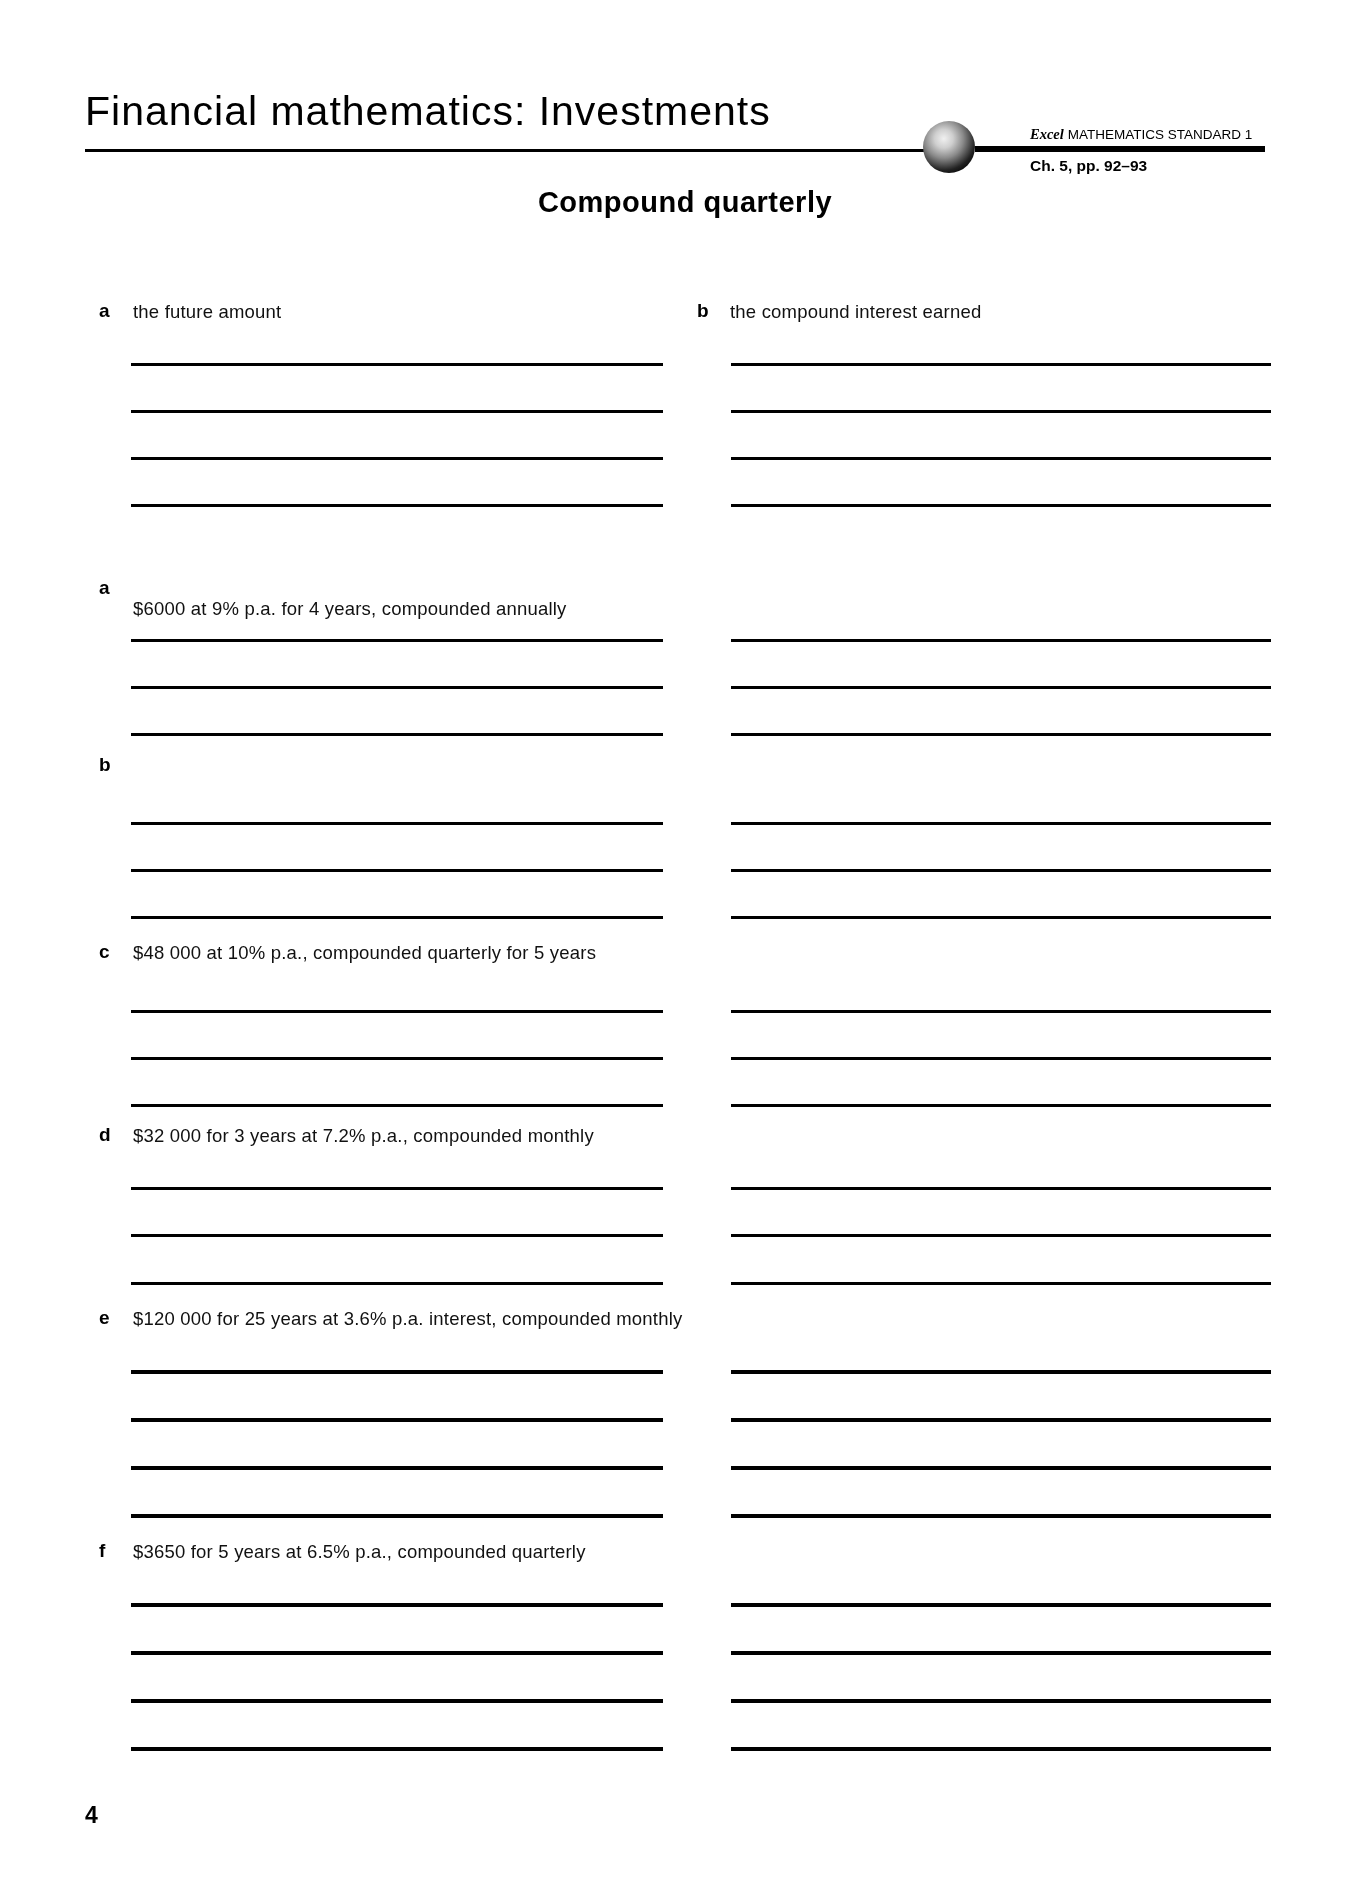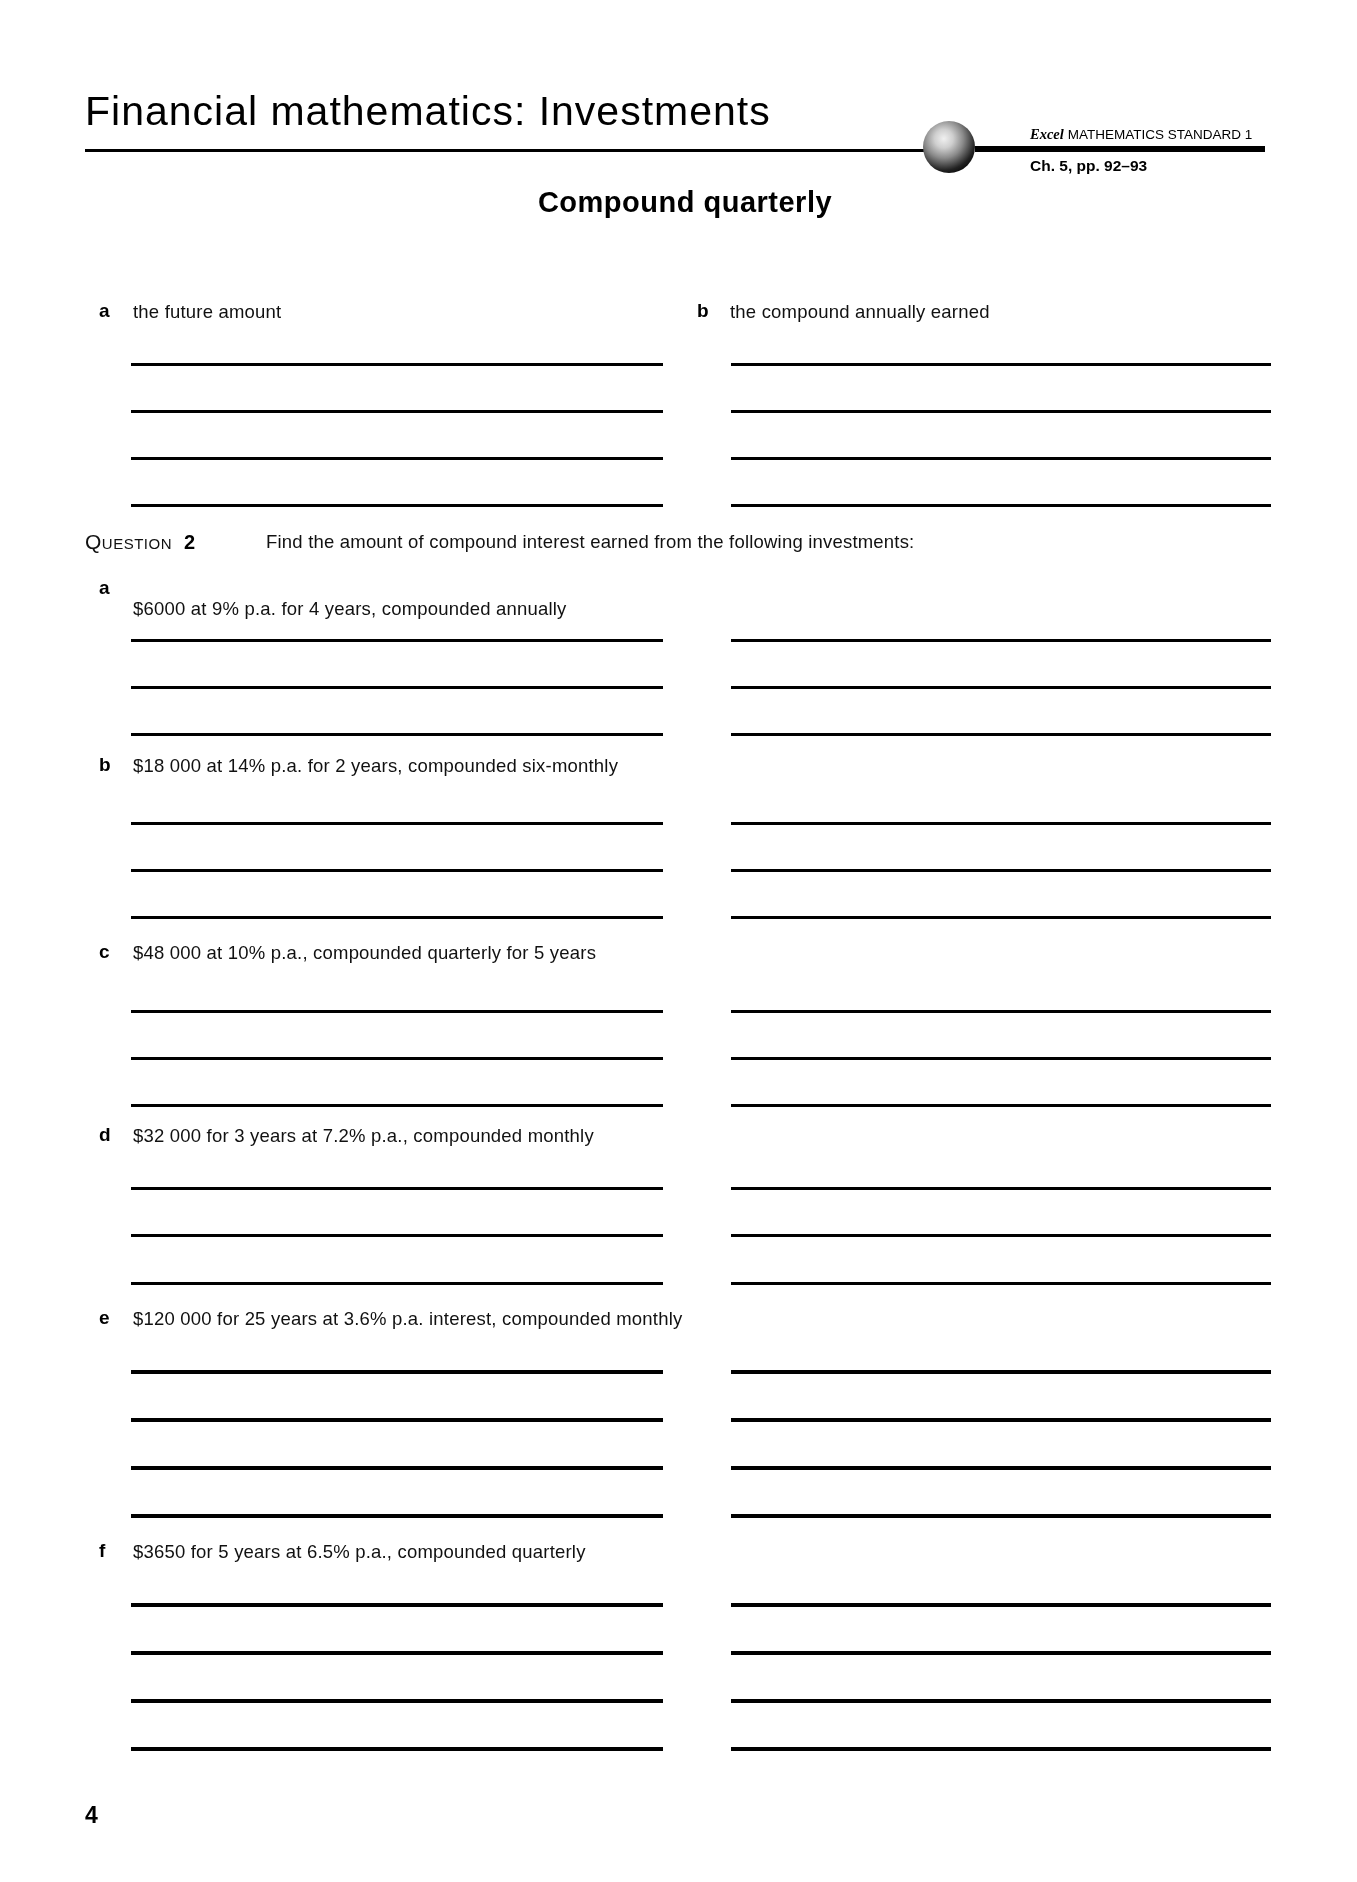--- a/index.html
+++ b/index.html
@@ -59,47 +59,42 @@
   <div class="sphere"></div>
   <div class="brand-line"><span class="brand-excel">Excel</span><span>MATHEMATICS STANDARD 1</span></div>
   <div class="brand-bar"></div>
   <div class="chapter-ref">Ch. 5, pp. 92–93</div>
 
   <div class="section-title">Compound quarterly</div>
 
   <div class="part-letter" style="left:99px;top:300px;">a</div>
   <div class="part-text" style="left:133px;top:301px;">the future amount</div>
   <div class="part-letter" style="left:697px;top:300px;">b</div>
-  <div class="part-text" style="left:730px;top:301px;">the compound annually earned</div>
+  <div class="part-text" style="left:730px;top:301px;">the compound interest earned</div>
 
   <i class="ln L" style="top:363px;"></i>
     <i class="ln R" style="top:363px;"></i>
   <i class="ln L" style="top:410px;"></i>
     <i class="ln R" style="top:410px;"></i>
   <i class="ln L" style="top:457px;"></i>
     <i class="ln R" style="top:457px;"></i>
   <i class="ln L" style="top:504px;"></i>
     <i class="ln R" style="top:504px;"></i>
 
-  <div class="q-heading" style="top:530px;">
-    <span class="q-word">Question</span><span class="q-num">2</span>
-    <span class="q-prompt">Find the amount of compound interest earned from the following investments:</span>
-  </div>
 
   <div class="part-letter" style="left:99px;top:577px;">a</div>
   <div class="part-text" style="left:133px;top:578px;margin-top:20px;">$6000 at 9% p.a. for 4 years, compounded annually</div>
   <i class="ln L" style="top:639px;"></i>
     <i class="ln R" style="top:639px;"></i>
   <i class="ln L" style="top:686px;"></i>
     <i class="ln R" style="top:686px;"></i>
   <i class="ln L" style="top:733px;"></i>
     <i class="ln R" style="top:733px;"></i>
 
   <div class="part-letter" style="left:99px;top:754px;">b</div>
-  <div class="part-text" style="left:133px;top:755px;">$18 000 at 14% p.a. for 2 years, compounded six-monthly</div>
   <i class="ln L" style="top:822px;"></i>
     <i class="ln R" style="top:822px;"></i>
   <i class="ln L" style="top:869px;"></i>
     <i class="ln R" style="top:869px;"></i>
   <i class="ln L" style="top:916px;"></i>
     <i class="ln R" style="top:916px;"></i>
 
   <div class="part-letter" style="left:99px;top:941px;">c</div>
   <div class="part-text" style="left:133px;top:942px;">$48 000 at 10% p.a., compounded quarterly for 5 years</div>
   <i class="ln L" style="top:1010px;"></i>

